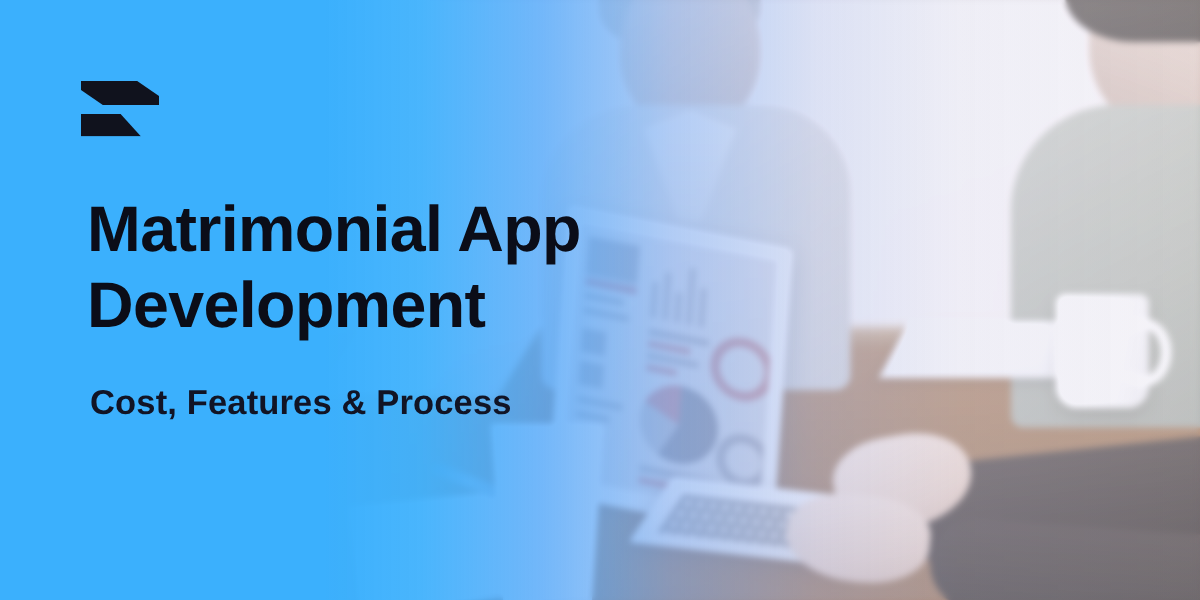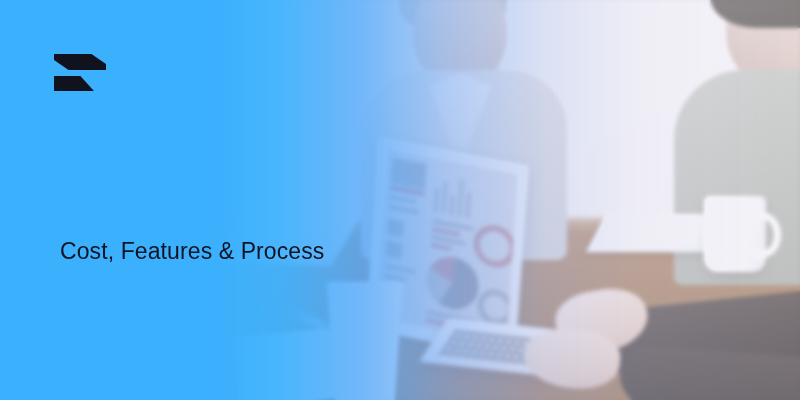--- a/index.html
+++ b/index.html
@@ -271,24 +271,24 @@
     position: absolute; left: 58px; top: 128px;
     width: 420px;
     margin: 0;
     font-size: 43px;
     line-height: 1.18;
     font-weight: 700;
     letter-spacing: -0.4px;
     color: #0b0d18;
   }
   .subhead {
-    position: absolute; left: 60px; top: 238px;
+    position: absolute; left: 60px; top: 255px;
     margin: 0;
     font-size: 23px;
-    font-weight: 400;
+    font-weight: 700;
     letter-spacing: 0.1px;
     color: #111425;
   }
 </style>
 </head>
 <body>
 
 <div class="banner">
 
   <div class="photo">
@@ -361,17 +361,18 @@
   </div>
 
   <div class="blue-overlay"></div>
 
   <div class="content">
     <div class="logo">
       <div class="bar1"></div>
       <div class="bar2"></div>
     </div>
 
+    <h1 class="headline">Matrimonial App Development</h1>
 
     <p class="subhead">Cost, Features &amp; Process</p>
   </div>
 
 </div>
 
 </body></html>

